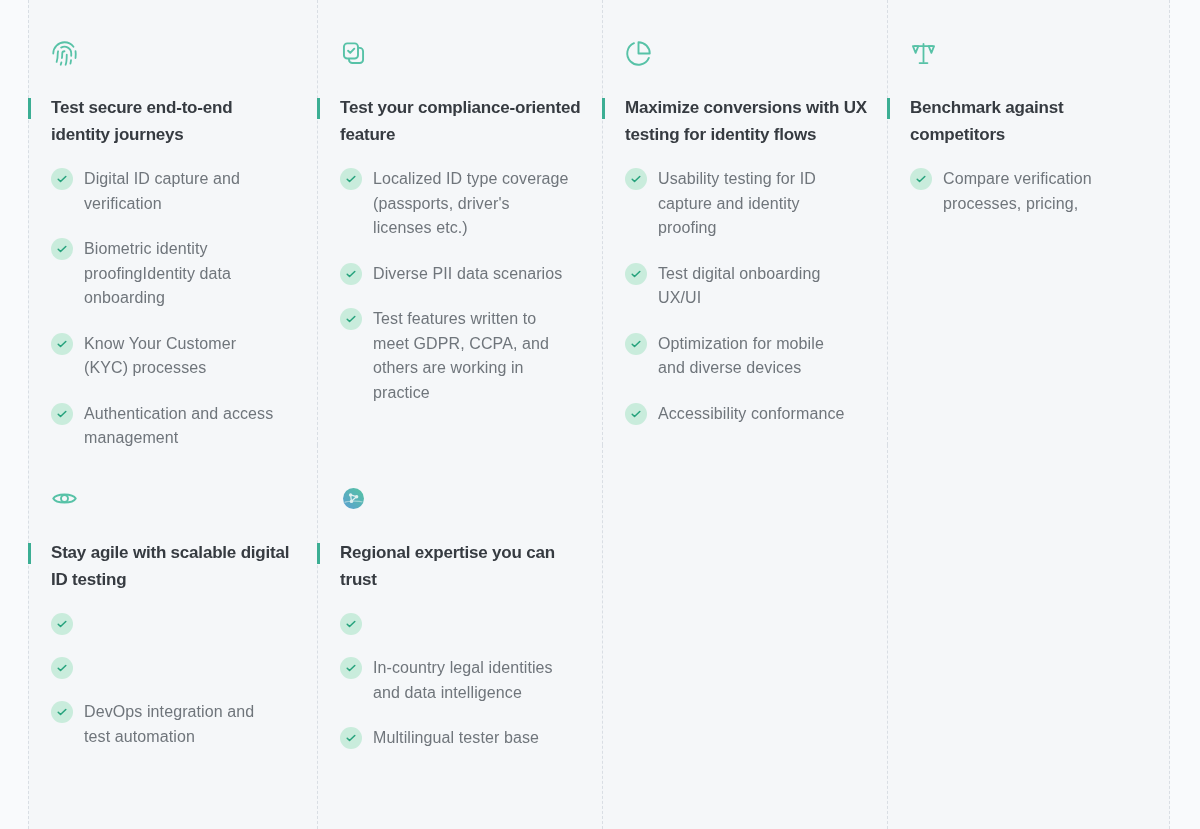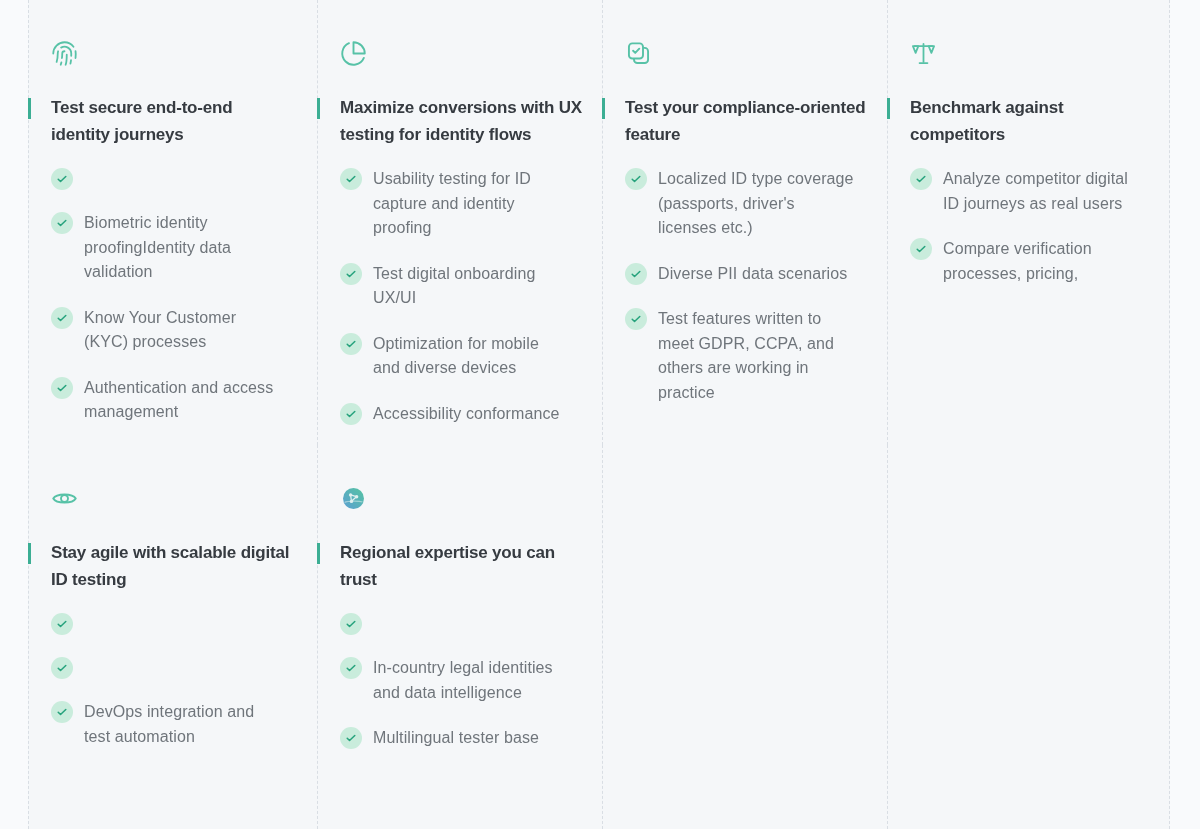--- a/index.html
+++ b/index.html
@@ -100,96 +100,50 @@
           </span>
     <h3 class="feature-title">Test secure end-to-end
 identity journeys</h3>
     <ul class="feature-list">
             <li class="feature-item">
               <span class="check-bullet">
                 <svg viewBox="0 0 24 24" fill="none" stroke="#27a37d" stroke-width="2.6" stroke-linecap="round" stroke-linejoin="round">
                   <path d="M5.5 12.4l4 4L18.5 7.6"></path>
                 </svg>
               </span>
+              <span class="feature-item-text">Digital ID capture and
+verification</span>
             </li>
             <li class="feature-item">
               <span class="check-bullet">
                 <svg viewBox="0 0 24 24" fill="none" stroke="#27a37d" stroke-width="2.6" stroke-linecap="round" stroke-linejoin="round">
                   <path d="M5.5 12.4l4 4L18.5 7.6"></path>
                 </svg>
               </span>
               <span class="feature-item-text">Biometric identity
 proofingIdentity data
-validation</span>
+onboarding</span>
             </li>
             <li class="feature-item">
               <span class="check-bullet">
                 <svg viewBox="0 0 24 24" fill="none" stroke="#27a37d" stroke-width="2.6" stroke-linecap="round" stroke-linejoin="round">
                   <path d="M5.5 12.4l4 4L18.5 7.6"></path>
                 </svg>
               </span>
               <span class="feature-item-text">Know Your Customer
 (KYC) processes</span>
             </li>
             <li class="feature-item">
               <span class="check-bullet">
                 <svg viewBox="0 0 24 24" fill="none" stroke="#27a37d" stroke-width="2.6" stroke-linecap="round" stroke-linejoin="round">
                   <path d="M5.5 12.4l4 4L18.5 7.6"></path>
                 </svg>
               </span>
               <span class="feature-item-text">Authentication and access
 management</span>
-            </li>
-          </ul>
-  </div>
-        <div class="cell">
-    <span class="icon-wrap">
-            <svg viewBox="0 0 24 24" fill="none" stroke="currentColor" stroke-width="1.7" stroke-linecap="round" stroke-linejoin="round">
-              <path d="M21.21 15.89A10 10 0 1 1 8 2.83"></path>
-              <path d="M22 12A10 10 0 0 0 12 2v10z"></path>
-            </svg>
-          </span>
-    <h3 class="feature-title">Maximize conversions with UX
-testing for identity flows</h3>
-    <ul class="feature-list">
-            <li class="feature-item">
-              <span class="check-bullet">
-                <svg viewBox="0 0 24 24" fill="none" stroke="#27a37d" stroke-width="2.6" stroke-linecap="round" stroke-linejoin="round">
-                  <path d="M5.5 12.4l4 4L18.5 7.6"></path>
-                </svg>
-              </span>
-              <span class="feature-item-text">Usability testing for ID
-capture and identity
-proofing</span>
-            </li>
-            <li class="feature-item">
-              <span class="check-bullet">
-                <svg viewBox="0 0 24 24" fill="none" stroke="#27a37d" stroke-width="2.6" stroke-linecap="round" stroke-linejoin="round">
-                  <path d="M5.5 12.4l4 4L18.5 7.6"></path>
-                </svg>
-              </span>
-              <span class="feature-item-text">Test digital onboarding
-UX/UI</span>
-            </li>
-            <li class="feature-item">
-              <span class="check-bullet">
-                <svg viewBox="0 0 24 24" fill="none" stroke="#27a37d" stroke-width="2.6" stroke-linecap="round" stroke-linejoin="round">
-                  <path d="M5.5 12.4l4 4L18.5 7.6"></path>
-                </svg>
-              </span>
-              <span class="feature-item-text">Optimization for mobile
-and diverse devices</span>
-            </li>
-            <li class="feature-item">
-              <span class="check-bullet">
-                <svg viewBox="0 0 24 24" fill="none" stroke="#27a37d" stroke-width="2.6" stroke-linecap="round" stroke-linejoin="round">
-                  <path d="M5.5 12.4l4 4L18.5 7.6"></path>
-                </svg>
-              </span>
-              <span class="feature-item-text">Accessibility conformance</span>
             </li>
           </ul>
   </div>
         <div class="cell">
     <span class="icon-wrap">
             <svg viewBox="0 0 24 24" fill="none" stroke="currentColor" stroke-width="1.7" stroke-linecap="round" stroke-linejoin="round">
               <rect x="8" y="7" width="12.5" height="13.5" rx="3"></rect>
               <rect x="3.5" y="3" width="12.5" height="13.5" rx="3" fill="#f5f7f9"></rect>
               <path d="M7.2 9.6l1.9 1.9 3.6-3.8"></path>
             </svg>
@@ -218,45 +172,84 @@
             <li class="feature-item">
               <span class="check-bullet">
                 <svg viewBox="0 0 24 24" fill="none" stroke="#27a37d" stroke-width="2.6" stroke-linecap="round" stroke-linejoin="round">
                   <path d="M5.5 12.4l4 4L18.5 7.6"></path>
                 </svg>
               </span>
               <span class="feature-item-text">Test features written to
 meet GDPR, CCPA, and
 others are working in
 practice</span>
+            </li>
+          </ul>
+  </div>
+        <div class="cell">
+    <span class="icon-wrap">
+            <svg viewBox="0 0 24 24" fill="none" stroke="currentColor" stroke-width="1.7" stroke-linecap="round" stroke-linejoin="round">
+              <path d="M21.21 15.89A10 10 0 1 1 8 2.83"></path>
+              <path d="M22 12A10 10 0 0 0 12 2v10z"></path>
+            </svg>
+          </span>
+    <h3 class="feature-title">Maximize conversions with UX
+testing for identity flows</h3>
+    <ul class="feature-list">
+            <li class="feature-item">
+              <span class="check-bullet">
+                <svg viewBox="0 0 24 24" fill="none" stroke="#27a37d" stroke-width="2.6" stroke-linecap="round" stroke-linejoin="round">
+                  <path d="M5.5 12.4l4 4L18.5 7.6"></path>
+                </svg>
+              </span>
+              <span class="feature-item-text">Usability testing for ID
+capture and identity
+proofing</span>
+            </li>
+            <li class="feature-item">
+              <span class="check-bullet">
+                <svg viewBox="0 0 24 24" fill="none" stroke="#27a37d" stroke-width="2.6" stroke-linecap="round" stroke-linejoin="round">
+                  <path d="M5.5 12.4l4 4L18.5 7.6"></path>
+                </svg>
+              </span>
+              <span class="feature-item-text">Test digital onboarding
+UX/UI</span>
+            </li>
+            <li class="feature-item">
+              <span class="check-bullet">
+                <svg viewBox="0 0 24 24" fill="none" stroke="#27a37d" stroke-width="2.6" stroke-linecap="round" stroke-linejoin="round">
+                  <path d="M5.5 12.4l4 4L18.5 7.6"></path>
+                </svg>
+              </span>
+              <span class="feature-item-text">Optimization for mobile
+and diverse devices</span>
+            </li>
+            <li class="feature-item">
+              <span class="check-bullet">
+                <svg viewBox="0 0 24 24" fill="none" stroke="#27a37d" stroke-width="2.6" stroke-linecap="round" stroke-linejoin="round">
+                  <path d="M5.5 12.4l4 4L18.5 7.6"></path>
+                </svg>
+              </span>
+              <span class="feature-item-text">Accessibility conformance</span>
             </li>
           </ul>
   </div>
         <div class="cell">
     <span class="icon-wrap">
             <svg viewBox="0 0 24 24" fill="none" stroke="currentColor" stroke-width="1.6" stroke-linecap="round" stroke-linejoin="round">
               <path d="M12 3.5v16"></path>
               <path d="M4 5.5h16"></path>
               <path d="M2.6 5.5h4.8l-2.4 6z"></path>
               <path d="M16.6 5.5h4.8l-2.4 6z"></path>
               <path d="M8.5 20.5h7"></path>
             </svg>
           </span>
     <h3 class="feature-title">Benchmark against
 competitors</h3>
     <ul class="feature-list">
-            <li class="feature-item">
-              <span class="check-bullet">
-                <svg viewBox="0 0 24 24" fill="none" stroke="#27a37d" stroke-width="2.6" stroke-linecap="round" stroke-linejoin="round">
-                  <path d="M5.5 12.4l4 4L18.5 7.6"></path>
-                </svg>
-              </span>
-              <span class="feature-item-text">Analyze competitor digital
-ID journeys as real users</span>
-            </li>
             <li class="feature-item">
               <span class="check-bullet">
                 <svg viewBox="0 0 24 24" fill="none" stroke="#27a37d" stroke-width="2.6" stroke-linecap="round" stroke-linejoin="round">
                   <path d="M5.5 12.4l4 4L18.5 7.6"></path>
                 </svg>
               </span>
               <span class="feature-item-text">Compare verification
 processes, pricing,</span>
             </li>
           </ul>

